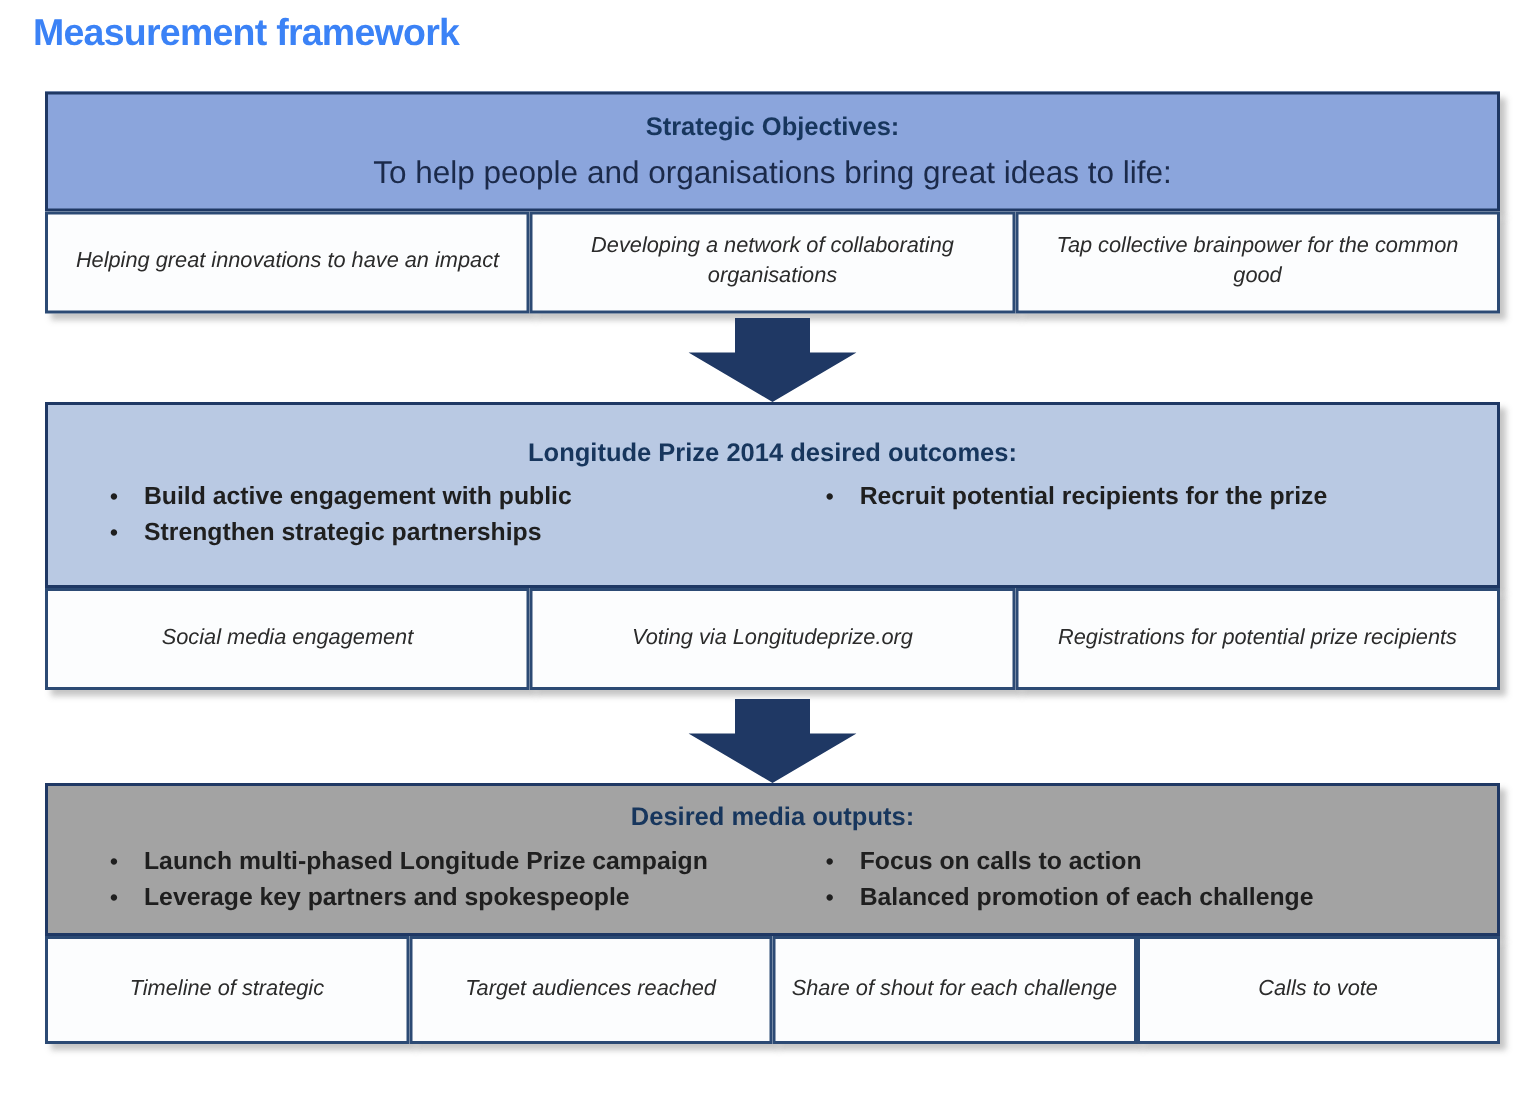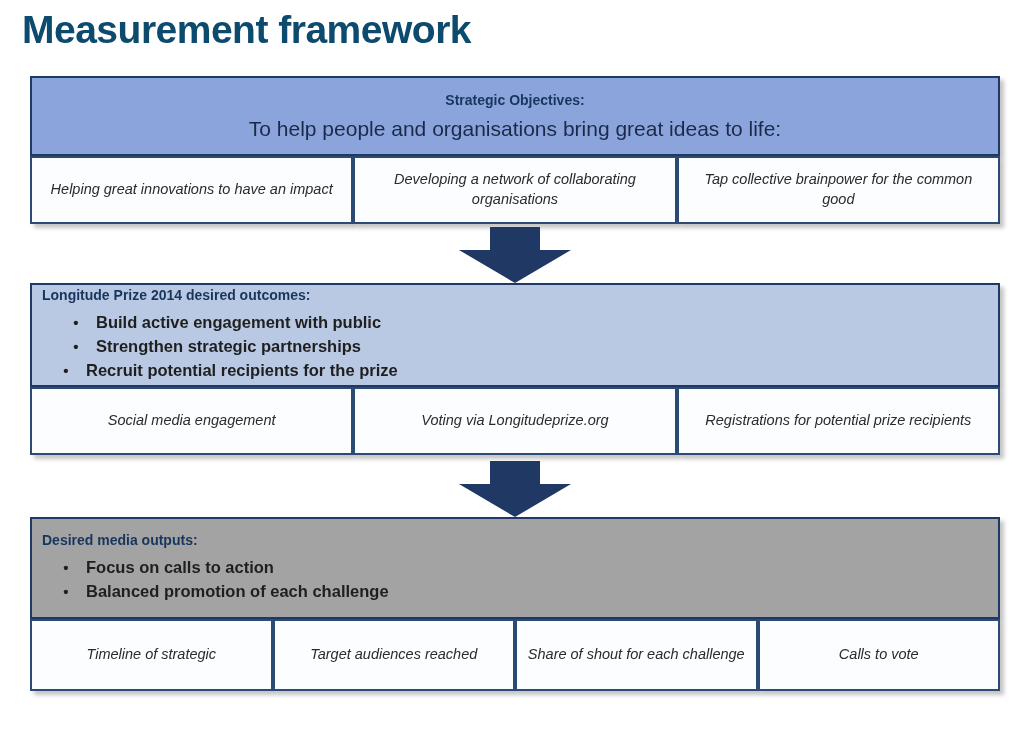--- a/index.html
+++ b/index.html
@@ -8,56 +8,56 @@
     width: 1024px; height: 737px;
     font-family: "Liberation Sans", sans-serif;
     overflow: hidden;
   }
   .page {
     width: 1024px; height: 737px;
     padding: 8px 24px 0 30px;
     position: relative;
   }
   .page-title {
-    font-size: 39px;
+    font-size: 25px;
     font-weight: bold;
-    color: #0c4a6e;
+    color: #3b82f6;
     letter-spacing: -0.5px;
     margin-left: -18px;
     padding-left: 10px;
     margin-bottom: 24px;
   }
   .section { width: 100%; }
   .sec-header {
     border: 2px solid #1F3864;
     box-shadow: 4px 4px 4px rgba(90,90,90,0.35);
     display: flex;
     flex-direction: column;
     justify-content: center;
     padding: 8px 10px;
   }
   .sec-header.centered { align-items: center; text-align: center; }
   .hdr-strategic { background: #8BA5DC; height: 80px; }
-  .hdr-outcomes  { background: #B9C9E3; height: 104px; }
+  .hdr-outcomes  { background: #B9C9E3; height: 124px; }
   .hdr-media     { background: #a3a3a3; height: 102px; }
   .sec-title {
-    font-size: 14px;
+    font-size: 17px;
     font-weight: bold;
     color: #17365D;
-    text-align: left;
+    text-align: center;
   }
   .sec-subtitle {
     font-size: 21px;
     color: #1B2A4A;
     text-align: center;
     margin-top: 9px;
   }
   .bullet-area {
     display: flex;
-    flex-direction: column;
+    flex-direction: row;
     margin-top: 8px;
     width: 100%;
   }
   .bullet-col { display: flex; flex-direction: column; }
   .bullet-col.left  { flex: 1.04; padding-left: 14px; }
   .bullet-col.right { flex: 1;    padding-left: 4px; }
   .bullet-item {
     display: flex;
     align-items: baseline;
     font-size: 16.5px;
@@ -172,20 +172,28 @@
   <div class="arrow-wrap a2">
     <svg class="down-arrow" width="112" height="56" viewBox="0 0 112 56" xmlns="http://www.w3.org/2000/svg">
       <path d="M31 0 L81 0 L81 23 L112 23 L56 56 L0 23 L31 23 Z" fill="#1F3864"></path>
     </svg>
   </div>
 
   <div class="section">
     <div class="sec-header hdr-media">
       <div class="sec-title">Desired media outputs:</div>
       <div class="bullet-area">
+        <div class="bullet-col left">
+          <div class="bullet-item">
+              <span>Launch multi-phased Longitude Prize campaign</span>
+            </div>
+          <div class="bullet-item">
+              <span>Leverage key partners and spokespeople</span>
+            </div>
+        </div>
         <div class="bullet-col right">
           <div class="bullet-item">
               <span>Focus on calls to action</span>
             </div>
           <div class="bullet-item">
               <span>Balanced promotion of each challenge</span>
             </div>
         </div>
       </div>
     </div>

